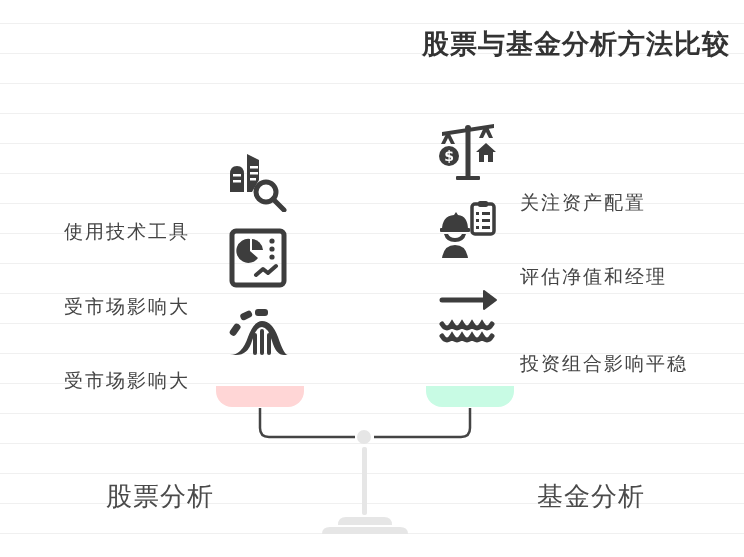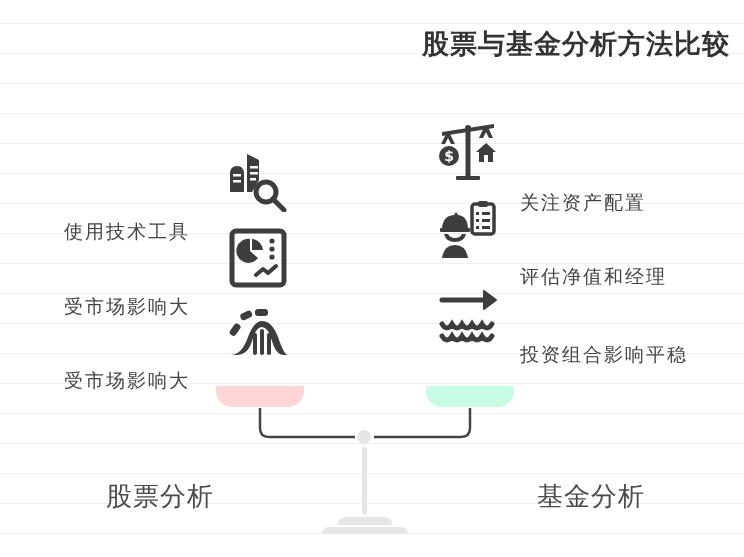--- a/index.html
+++ b/index.html
@@ -170,21 +170,21 @@
 <div class="icon" style="left:438px; top:288px;">
   <svg viewBox="0 0 60 60">
     <g fill="none" stroke="#3d3d3d" stroke-linecap="round">
       <line x1="4" y1="12" x2="50" y2="12" stroke-width="5"></line>
       <path d="M46 3 L58 12 L46 21 Z" fill="#3d3d3d" stroke-width="2" stroke-linejoin="round"></path>
       <path d="M4 36 Q9 44 14 36 Q19 44 24 36 Q29 44 34 36 Q39 44 44 36 Q49 44 54 36" stroke-width="5"></path>
       <path d="M4 48 Q9 56 14 48 Q19 56 24 48 Q29 56 34 48 Q39 56 44 48 Q49 56 54 48" stroke-width="5"></path>
     </g>
   </svg>
 </div>
-<div class="label wrap" style="left:520px; top:291px;">投资组合影响平稳</div>
+<div class="label wrap" style="left:520px; top:300px;">投资组合影响平稳</div>
 
 <div class="pan" style="left:216px; top:386px; width:88px; background:#ffd6d6;"></div>
 <div class="pan" style="left:426px; top:386px; width:88px; background:#c8fbe4;"></div>
 
 <svg class="scale-svg" viewBox="0 0 744 557">
   <path d="M260 408 L260 428 Q260 437 269 437 L355 437" fill="none" stroke="#444444" stroke-width="2.5"></path>
   <path d="M470 408 L470 428 Q470 437 461 437 L374 437" fill="none" stroke="#444444" stroke-width="2.5"></path>
   <circle cx="364" cy="437" r="7" fill="#e6e6e6"></circle>
   <rect x="362" y="447" width="5" height="68" rx="2" fill="#e6e6e6"></rect>
   <path d="M338 525 Q338 517 346 517 L384 517 Q392 517 392 525 Z" fill="#e6e6e6"></path>

